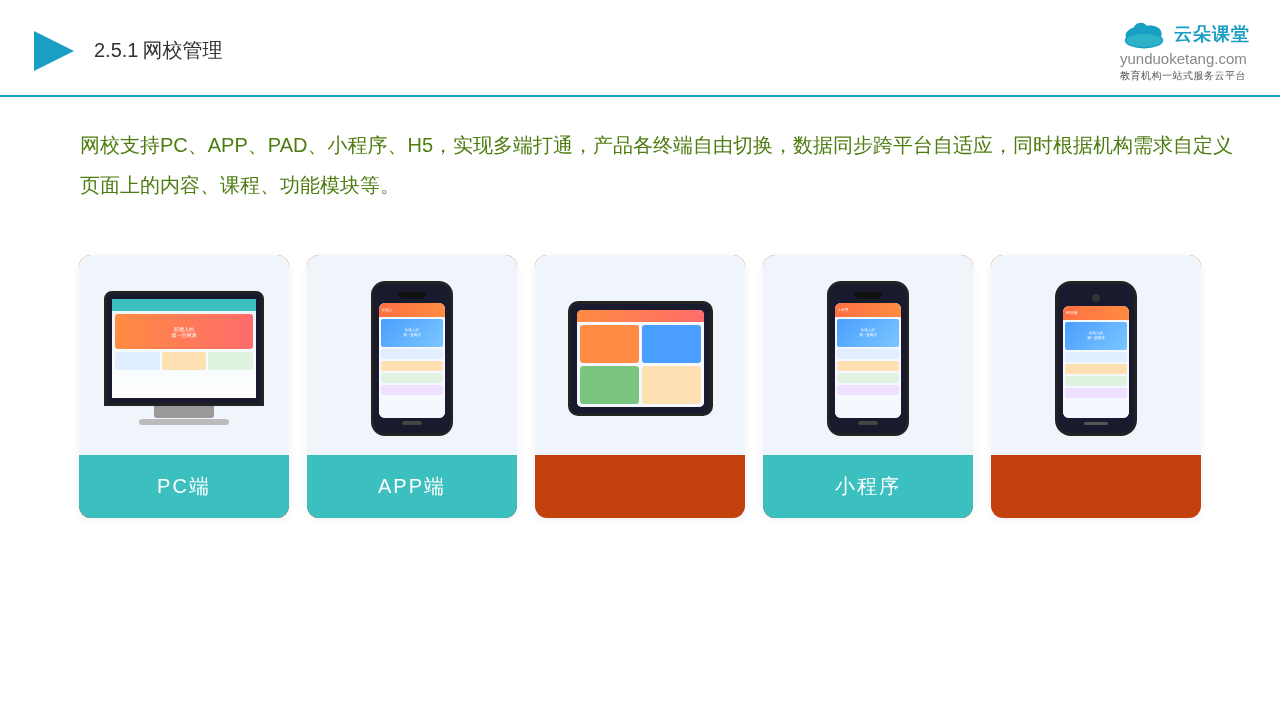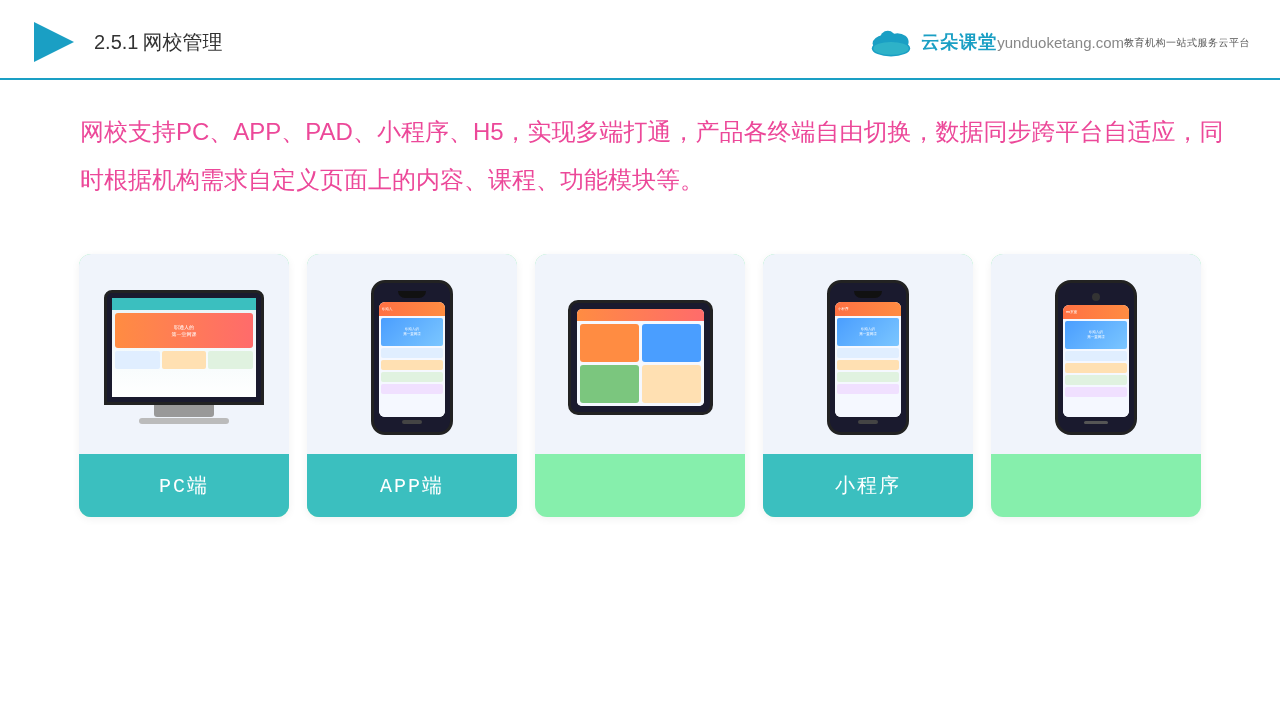--- a/index.html
+++ b/index.html
@@ -33,22 +33,22 @@
       font-size: 20px;
       font-weight: 500;
       color: #333;
     }
     .page-title-num {
       font-weight: 400;
       margin-right: 4px;
     }
     .logo-area {
       display: flex;
-      flex-direction: row;
-      align-items: center;
+      flex-direction: column;
+      align-items: flex-start;
     }
     .logo-cloud {
       display: flex;
       align-items: center;
       gap: 6px;
     }
     .cloud-icon-svg {
       width: 48px;
       height: 32px;
     }
@@ -65,44 +65,43 @@
       margin-top: 2px;
     }
     .logo-url {
       font-size: 15px;
       color: #888;
     }
 
     
     .description {
       padding: 28px 40px 10px 80px;
-      font-size: 24px;
-      color: #ec4899;
+      font-size: 20px;
+      color: #4d7c0f;
       line-height: 2.0;
     }
 
     
     .cards-container {
       display: flex;
       justify-content: center;
       gap: 18px;
       padding: 30px 60px 0 60px;
       margin-top: 10px;
     }
 
     .card {
-      background: #86efac;
+      background: #c2410c;
       border-radius: 12px;
       width: 210px;
       display: flex;
       flex-direction: column;
       align-items: center;
       overflow: hidden;
       box-shadow: 0 2px 8px rgba(0,0,0,0.06);
-      font-family: Liberation Mono, monospace;
     }
 
     .card-image-area {
       width: 100%;
       height: 200px;
       display: flex;
       align-items: center;
       justify-content: center;
       padding: 16px 12px 10px 12px;
       background: #f0f4fb;

